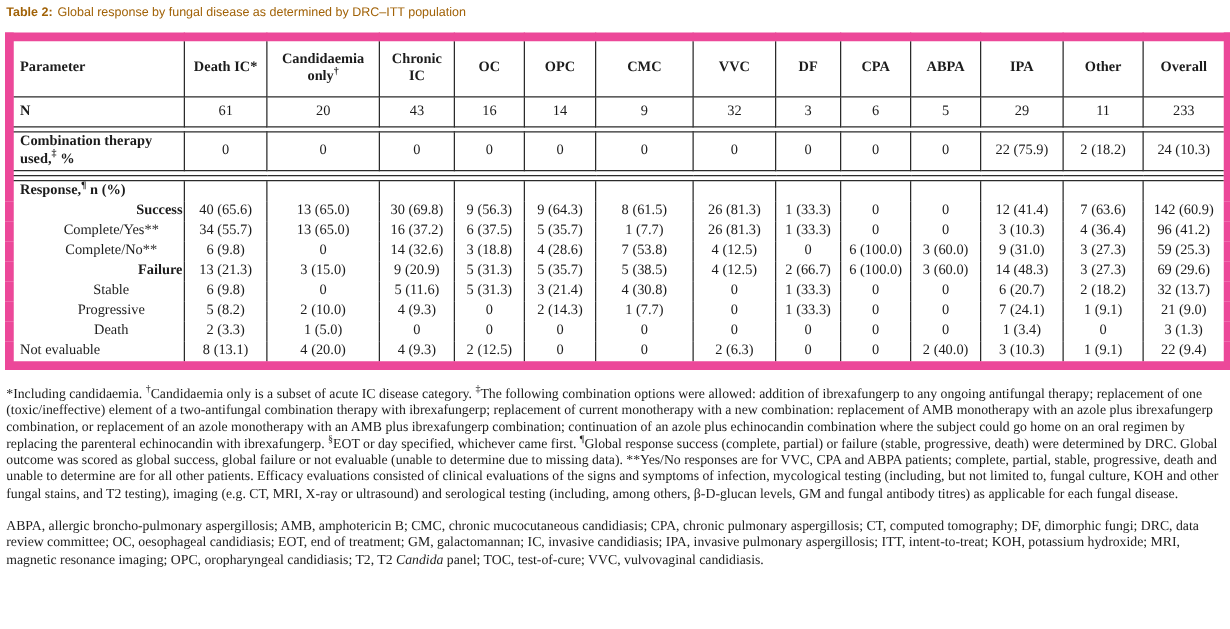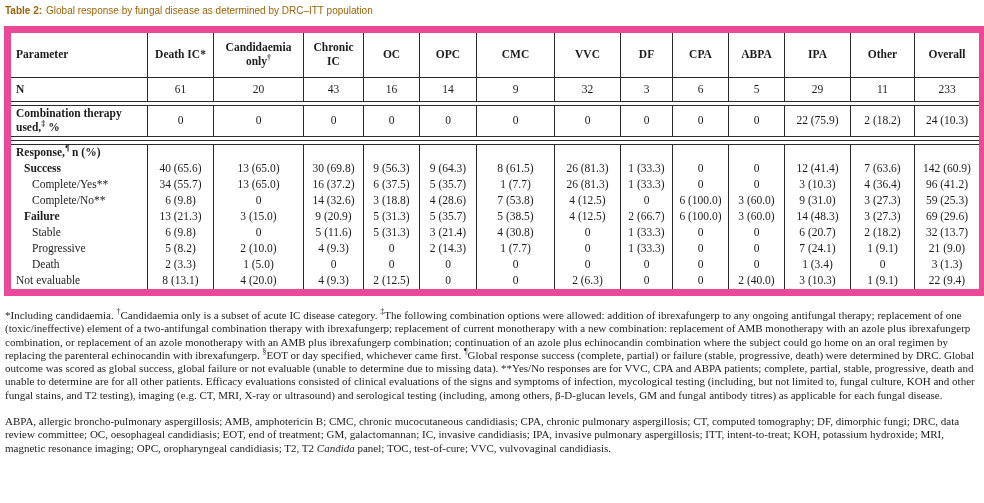--- a/index.html
+++ b/index.html
@@ -7,22 +7,22 @@
   .page{padding:3px 4px 0 4px;}
   .title{font-size:10px;margin:2px 0 10px 1px;color:#a16207;}
   .title .t-num{font-weight:bold;margin-right:4px;}
   table{border-collapse:collapse;table-layout:fixed;width:975px;border:7px solid #ec4899;font-family:Liberation Serif, serif;}
   th,td{border-left:1px solid #2b2b2b;border-right:1px solid #2b2b2b;font-size:11.5px;color:#1c1c1c;overflow:hidden;}
   thead th{border-bottom:1px solid #2b2b2b;height:40px;padding:2px 2px;font-weight:bold;text-align:center;line-height:1.2;}
   thead th.param{text-align:left;padding-left:5px;}
   td.lbl{text-align:left;padding-left:5px;line-height:1.2;}
   td.val{text-align:center;padding:0 3px;line-height:1.2;}
   td.bold{font-weight:bold;}
-  td.ind1{padding-left:13px;}
-  td.ind2{padding-left:21px;}
+  td.ind1{padding-left:13px;text-align:right;}
+  td.ind2{padding-left:21px;text-align:center;}
   tr.sec0 td{height:21px;border-bottom:1px solid #2b2b2b;}
   tr.sec1 td,tr.sec2 td{height:28px;border-bottom:1px solid #2b2b2b;}
   tr.sec3 td{height:16px;padding-top:0;padding-bottom:0;}
   tr.gap td{border-left:none;border-right:none;border-bottom:1px solid #2b2b2b;height:3px;padding:0;font-size:0;line-height:0;}
   sup{font-size:8px;line-height:0;}
   .footnote{font-size:11px;line-height:1.21;margin:13px 0 0 1px;color:#1c1c1c;font-family:Liberation Serif, serif;}
   .footnote + .footnote{margin-top:13px;}
 </style>
 </head>
 <body>

